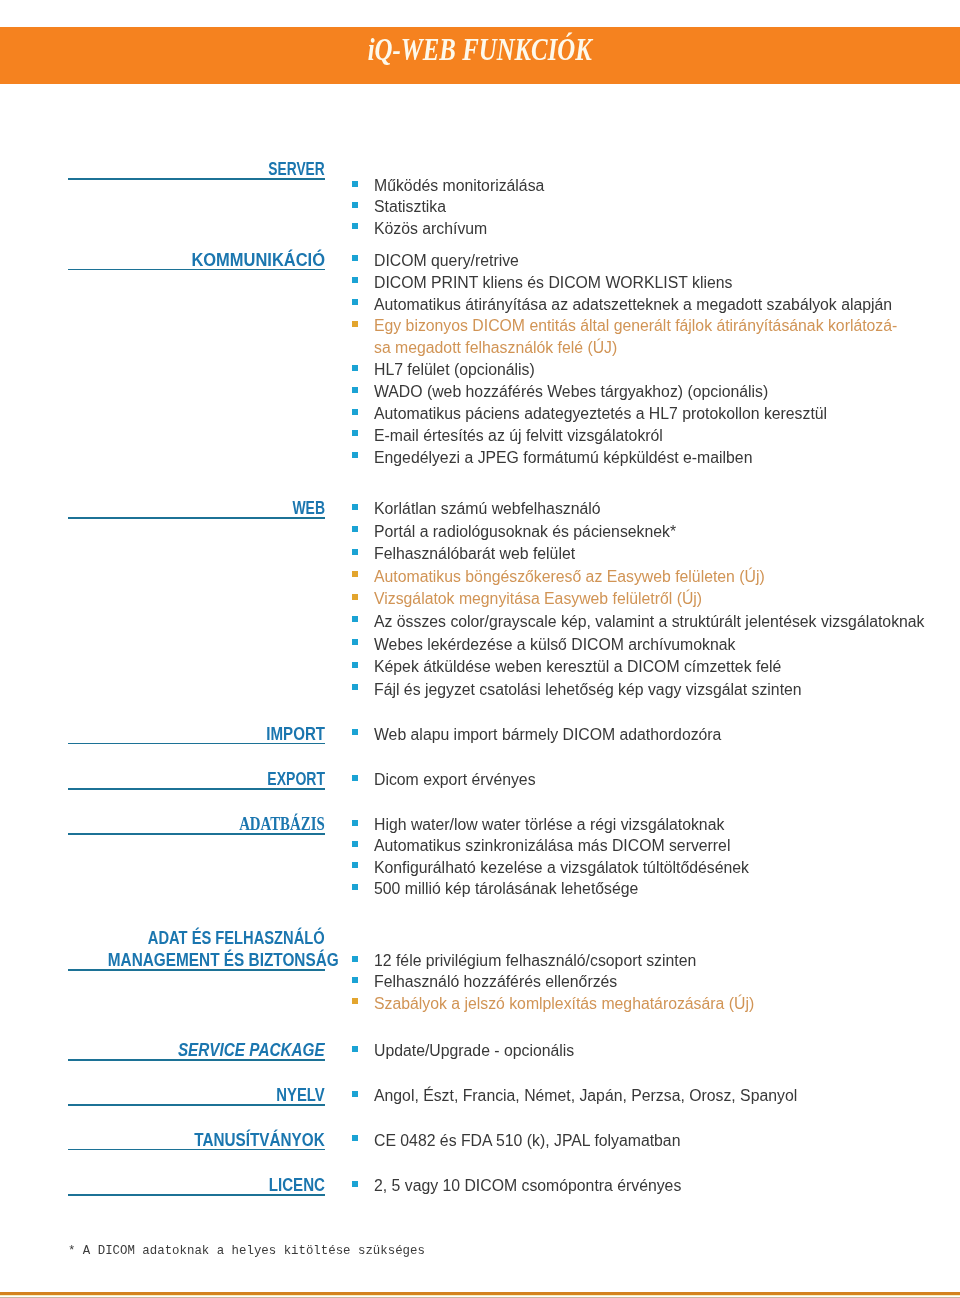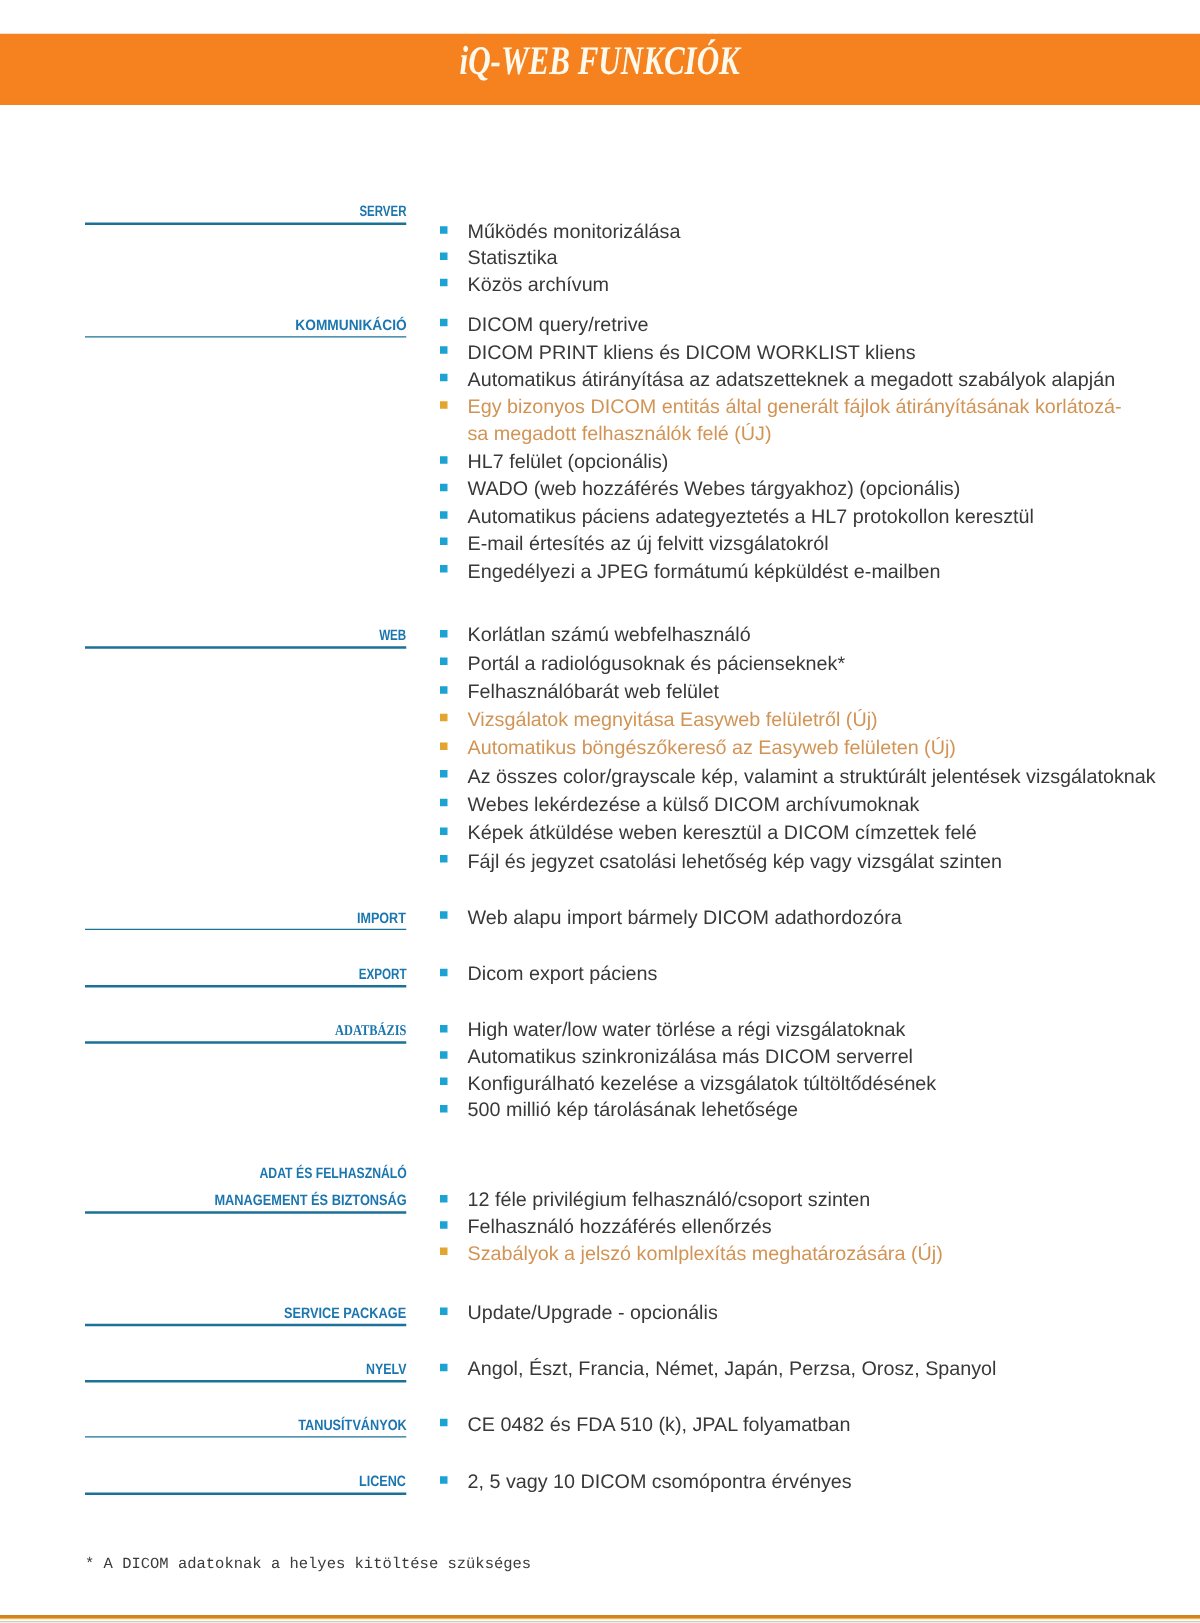--- a/index.html
+++ b/index.html
@@ -13,21 +13,21 @@
   .header-band{position:absolute;left:0;top:0;width:960px;height:57px;background:#F5821F;}
   .header-title{position:absolute;left:0;top:0;width:960px;height:57px;color:#FDF9EC;
     display:flex;align-items:flex-start;justify-content:center;}
   .header-title>span{font-family:"Liberation Serif",serif;font-weight:bold;font-style:italic;
     font-size:32.5px;line-height:1;display:inline-block;
     transform:scaleX(0.764);transform-origin:center top;margin-top:6px;}
 
   
   .sections{position:absolute;left:0;top:0;width:960px;height:1100px;}
   .lab-wrap{position:absolute;left:68px;width:257px;text-align:right;margin-top:1px;}
-  .lab{color:#1B76AF;font-weight:bold;font-size:12px;line-height:22px;white-space:nowrap;}
+  .lab{color:#1B76AF;font-weight:bold;font-size:18px;line-height:22px;white-space:nowrap;}
   .lab>span{display:inline-block;transform:scaleX(0.841);transform-origin:right center;}
   .rule{position:absolute;left:68px;width:257px;height:1.5px;background:#1C7296;}
   .items{position:absolute;left:351px;width:600px;line-height:21.4px;}
   .item{position:relative;padding-left:23px;font-size:15.8px;line-height:inherit;
         color:#383838;white-space:nowrap;}
   .item .bu{position:absolute;left:1px;top:5.5px;width:6px;height:6px;background:#1BA3D4;}
   .item.org{color:#D19455;}
   .item.org .bu{background:#E3A52E;}
   .item-line{display:block;}
 
@@ -75,40 +75,40 @@
         <div class="item"><span class="bu"></span><span>Engedélyezi a JPEG formátumú képküldést e-mailben</span></div>
       </div>
       <div class="lab-wrap" style="top: 469px;">
         <div class="lab"><span style="transform: scaleX(0.775);">WEB</span></div>
       </div>
       <div class="rule" style="top: 490px;"></div>
       <div class="items" style="top: 471px; line-height: 22.6px;">
         <div class="item"><span class="bu"></span><span>Korlátlan számú webfelhasználó</span></div>
         <div class="item"><span class="bu"></span><span>Portál a radiológusoknak és pácienseknek*</span></div>
         <div class="item"><span class="bu"></span><span>Felhasználóbarát web felület</span></div>
+        <div class="item org"><span class="bu"></span><span>Automatikus böngészőkereső az Easyweb felületen (Új)</span></div>
         <div class="item org"><span class="bu"></span><span>Vizsgálatok megnyitása Easyweb felületről (Új)</span></div>
-        <div class="item org"><span class="bu"></span><span>Automatikus böngészőkereső az Easyweb felületen (Új)</span></div>
         <div class="item"><span class="bu"></span><span>Az összes color/grayscale kép, valamint a struktúrált jelentések vizsgálatoknak</span></div>
         <div class="item"><span class="bu"></span><span>Webes lekérdezése a külső DICOM archívumoknak</span></div>
         <div class="item"><span class="bu"></span><span>Képek átküldése weben keresztül a DICOM címzettek felé</span></div>
         <div class="item"><span class="bu"></span><span>Fájl és jegyzet csatolási lehetőség kép vagy vizsgálat szinten</span></div>
       </div>
       <div class="lab-wrap" style="top: 694.5px;">
         <div class="lab"><span style="transform: scaleX(0.838);">IMPORT</span></div>
       </div>
       <div class="rule" style="top: 715.5px;"></div>
       <div class="items" style="top: 696.5px; line-height: 21.4px;">
         <div class="item"><span class="bu"></span><span>Web alapu import bármely DICOM adathordozóra</span></div>
       </div>
       <div class="lab-wrap" style="top: 740px;">
         <div class="lab"><span style="transform: scaleX(0.779);">EXPORT</span></div>
       </div>
       <div class="rule" style="top: 761px;"></div>
       <div class="items" style="top: 742px; line-height: 21.4px;">
-        <div class="item"><span class="bu"></span><span>Dicom export páciens</span></div>
+        <div class="item"><span class="bu"></span><span>Dicom export érvényes</span></div>
       </div>
       <div class="lab-wrap" style="top: 785px; font-family: Liberation Serif, serif;">
         <div class="lab"><span style="transform: scaleX(0.825);">ADATBÁZIS</span></div>
       </div>
       <div class="rule" style="top: 806px;"></div>
       <div class="items" style="top: 787px; line-height: 21.4px;">
         <div class="item"><span class="bu"></span><span>High water/low water törlése a régi vizsgálatoknak</span></div>
         <div class="item"><span class="bu"></span><span>Automatikus szinkronizálása más DICOM serverrel</span></div>
         <div class="item"><span class="bu"></span><span>Konfigurálható kezelése a vizsgálatok túltöltődésének</span></div>
         <div class="item"><span class="bu"></span><span>500 millió kép tárolásának lehetősége</span></div>
@@ -116,21 +116,21 @@
       <div class="lab-wrap" style="top: 899px;">
         <div class="lab"><span style="transform: scaleX(0.816);">ADAT ÉS FELHASZNÁLÓ</span></div>
         <div class="lab"><span style="transform: scaleX(0.853);">MANAGEMENT ÉS BIZTONSÁG</span></div>
       </div>
       <div class="rule" style="top: 942px;"></div>
       <div class="items" style="top: 923px; line-height: 21.4px;">
         <div class="item"><span class="bu"></span><span>12 féle privilégium felhasználó/csoport szinten</span></div>
         <div class="item"><span class="bu"></span><span>Felhasználó hozzáférés ellenőrzés</span></div>
         <div class="item org"><span class="bu"></span><span>Szabályok a jelszó komlplexítás meghatározására (Új)</span></div>
       </div>
-      <div class="lab-wrap" style="top: 1011px;">
+      <div class="lab-wrap" style="top: 1011px; font-style: italic;">
         <div class="lab"><span style="transform: scaleX(0.85);">SERVICE PACKAGE</span></div>
       </div>
       <div class="rule" style="top: 1032px;"></div>
       <div class="items" style="top: 1013px; line-height: 21.4px;">
         <div class="item"><span class="bu"></span><span>Update/Upgrade - opcionális</span></div>
       </div>
       <div class="lab-wrap" style="top: 1056px;">
         <div class="lab"><span style="transform: scaleX(0.825);">NYELV</span></div>
       </div>
       <div class="rule" style="top: 1077px;"></div>

